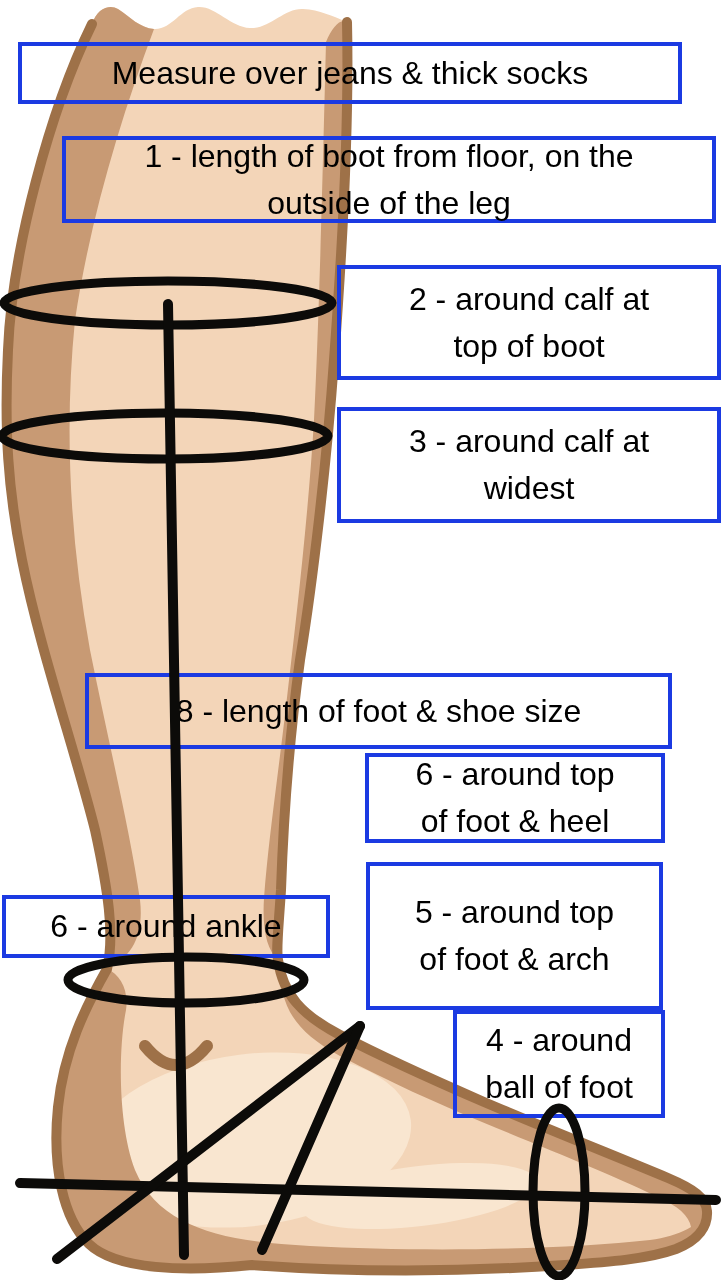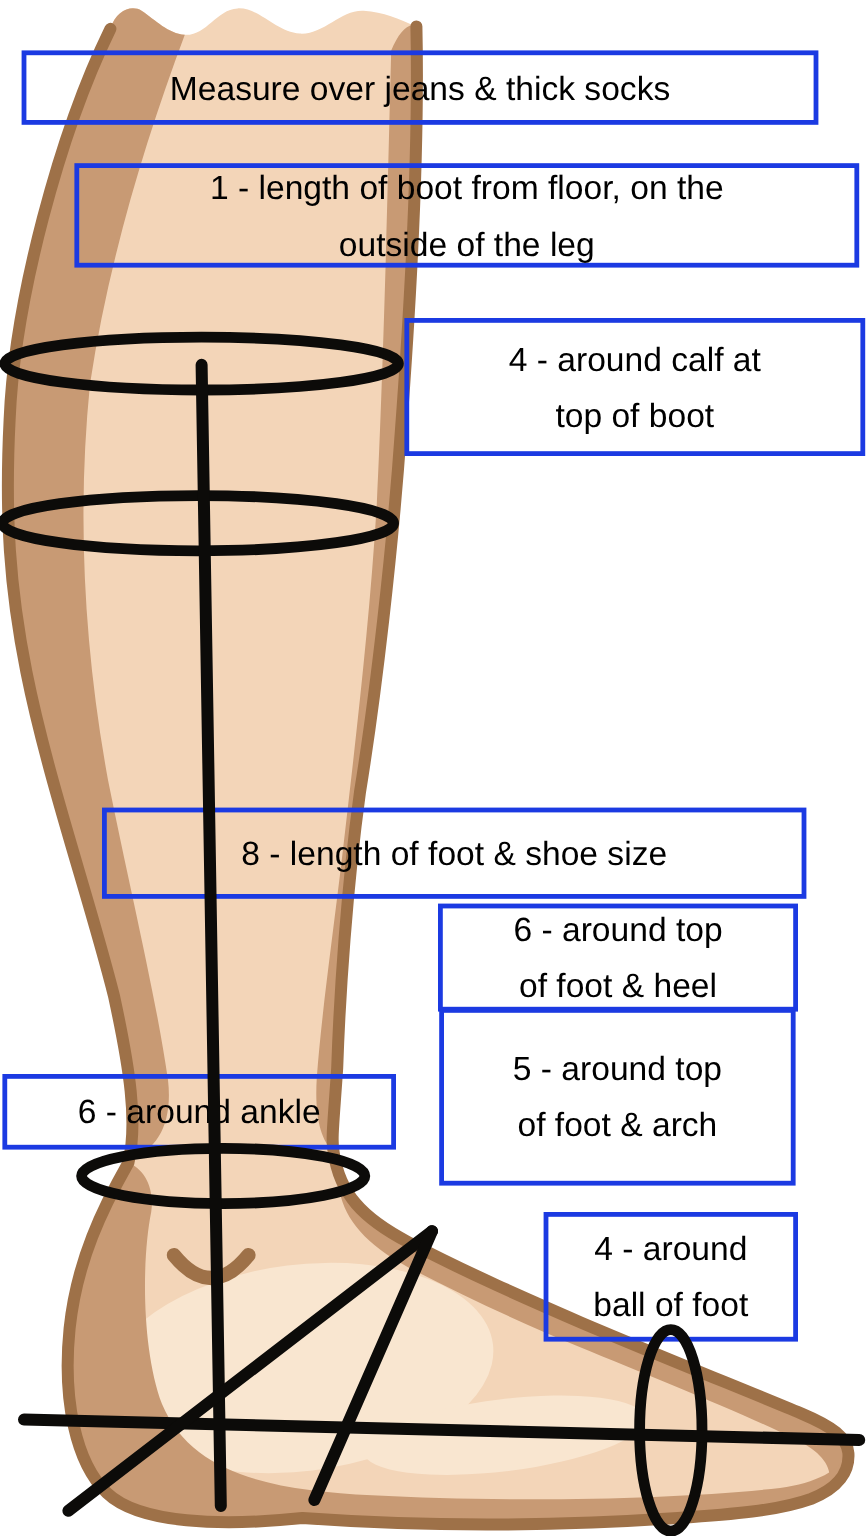--- a/index.html
+++ b/index.html
@@ -7,21 +7,21 @@
     position:relative;width:723px;height:1280px;overflow:hidden;background:#ffffff;
     font-family:"Liberation Sans", sans-serif;
   }
   .layer{position:absolute;left:0;top:0;width:723px;height:1280px;}
   .marks{pointer-events:none;}
   .label{
     position:absolute;box-sizing:border-box;
     border:4px solid var(--label_border,#1b3ae2);
     color:var(--label_text,#000000);
     background:transparent;
-    font-size:28px;line-height:47px;
+    font-size:32px;line-height:47px;
     display:flex;align-items:center;justify-content:center;
     text-align:center;white-space:pre-line;
   }
 </style>
 </head>
 <body>
 
 <div class="canvas">
 
   <svg class="layer" viewBox="0 0 723 1280" aria-hidden="true">
@@ -63,26 +63,28 @@
          C 108 890 115 935 107 969 C 86 1006 64 1050 58 1107 C 52 1166 63 1219 89 1244
          C 116 1270 185 1272 252 1265 C 350 1272 460 1272 565 1265 C 610 1262 648 1259 676 1249
          C 699 1240 708 1226 707 1211 C 706 1198 694 1189 668 1178 C 625 1160 545 1128 484 1102
          C 438 1082 392 1062 340 1035 C 302 1015 283 995 278 960 C 276 950 278 935 281 890
          C 283 830 289 740 300 660 C 313 580 327 460 334 360 C 343 240 349 110 347 22"></path>
   </svg>
 
   <div class="label" style="left:18px;top:42px;width:664px;height:62px">Measure over jeans &amp; thick socks</div>
   <div class="label" style="left:62px;top:136px;width:654px;height:87px">1 - length of boot from floor, on the
 outside of the leg</div>
-  <div class="label" style="left:337px;top:265px;width:384px;height:115px">4 - around calf at
+  <div class="label" style="left:337px;top:265px;width:384px;height:115px">2 - around calf at
 top of boot</div>
+  <div class="label" style="left:337px;top:407px;width:384px;height:116px">3 - around calf at
+widest</div>
   <div class="label" style="left:85px;top:673px;width:587px;height:76px">8 - length of foot &amp; shoe size</div>
   <div class="label" style="left:365px;top:753px;width:300px;height:90px">6 - around top
 of foot &amp; heel</div>
-  <div class="label" style="left:366px;top:840px;width:297px;height:148px">5 - around top
+  <div class="label" style="left:366px;top:862px;width:297px;height:148px">5 - around top
 of foot &amp; arch</div>
   <div class="label" style="left:2px;top:895px;width:328px;height:63px">6 - around ankle</div>
   <div class="label" style="left:453px;top:1010px;width:212px;height:108px">4 - around
 ball of foot</div>
 
   <svg class="layer marks" viewBox="0 0 723 1280" aria-hidden="true">
     <g fill="none" style="stroke:var(--mark_color,#0c0b09)" stroke-width="10" stroke-linecap="round">
       <ellipse cx="168" cy="303" rx="164" ry="22" stroke-width="9"></ellipse>
       <ellipse cx="165" cy="436" rx="163" ry="23" stroke-width="9"></ellipse>
       <ellipse cx="186" cy="980" rx="118" ry="23" stroke-width="9"></ellipse>

